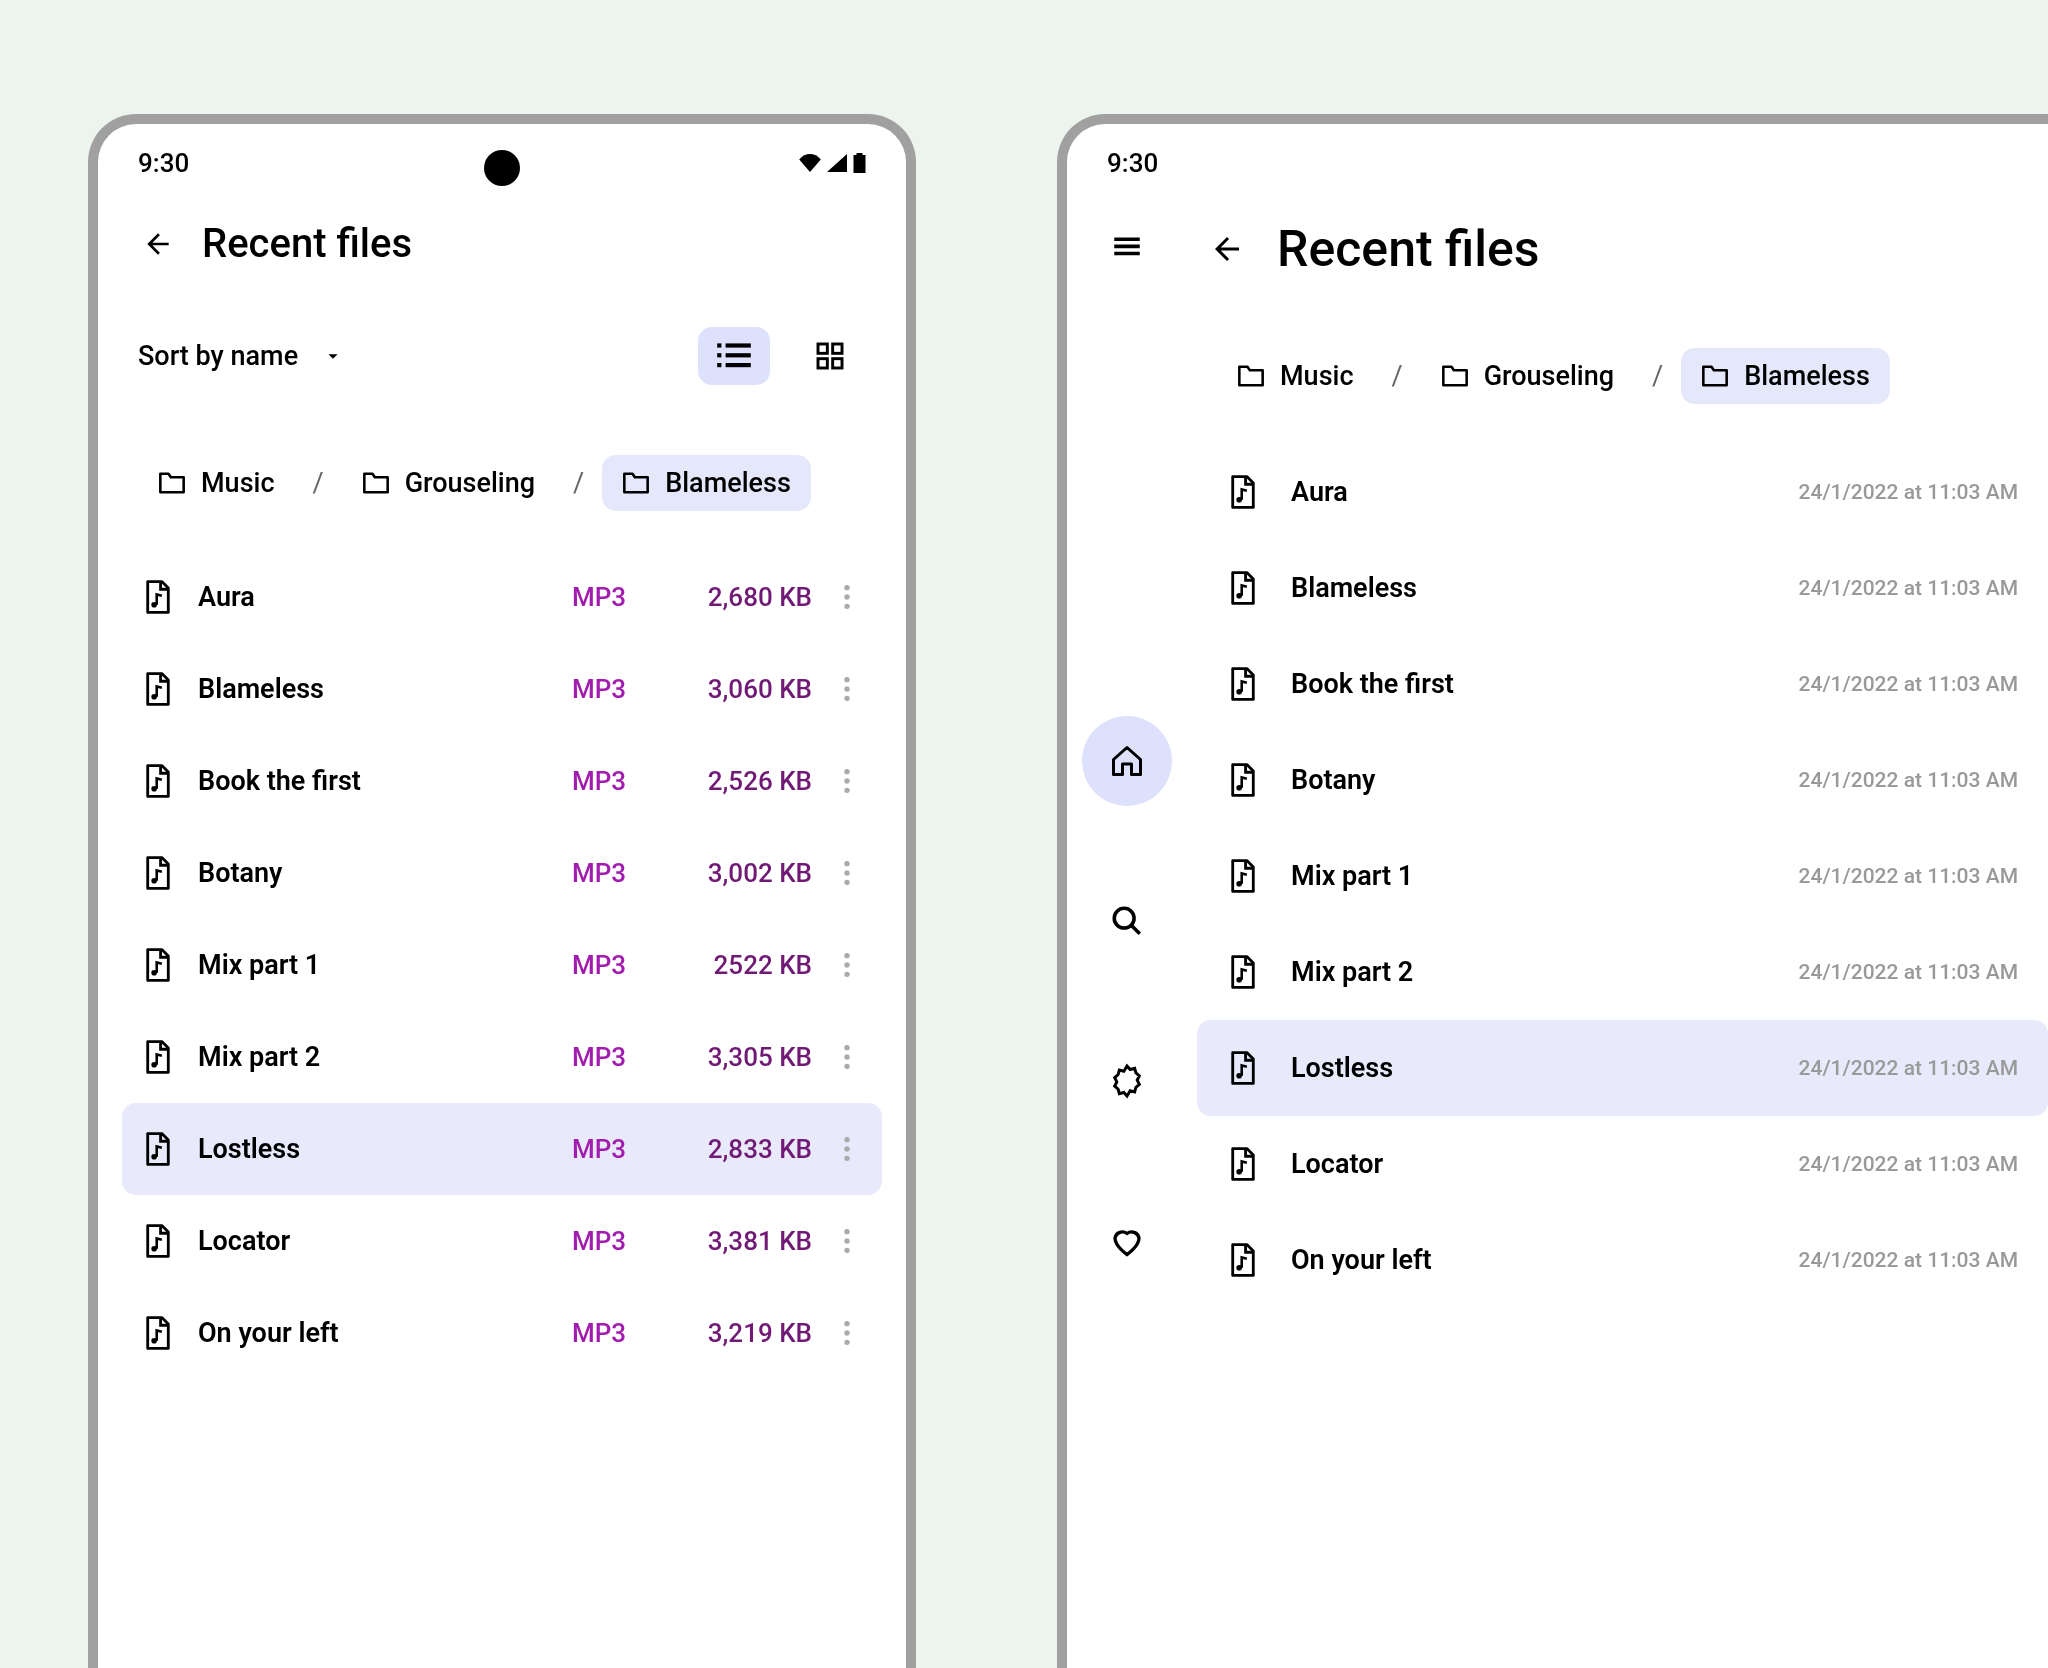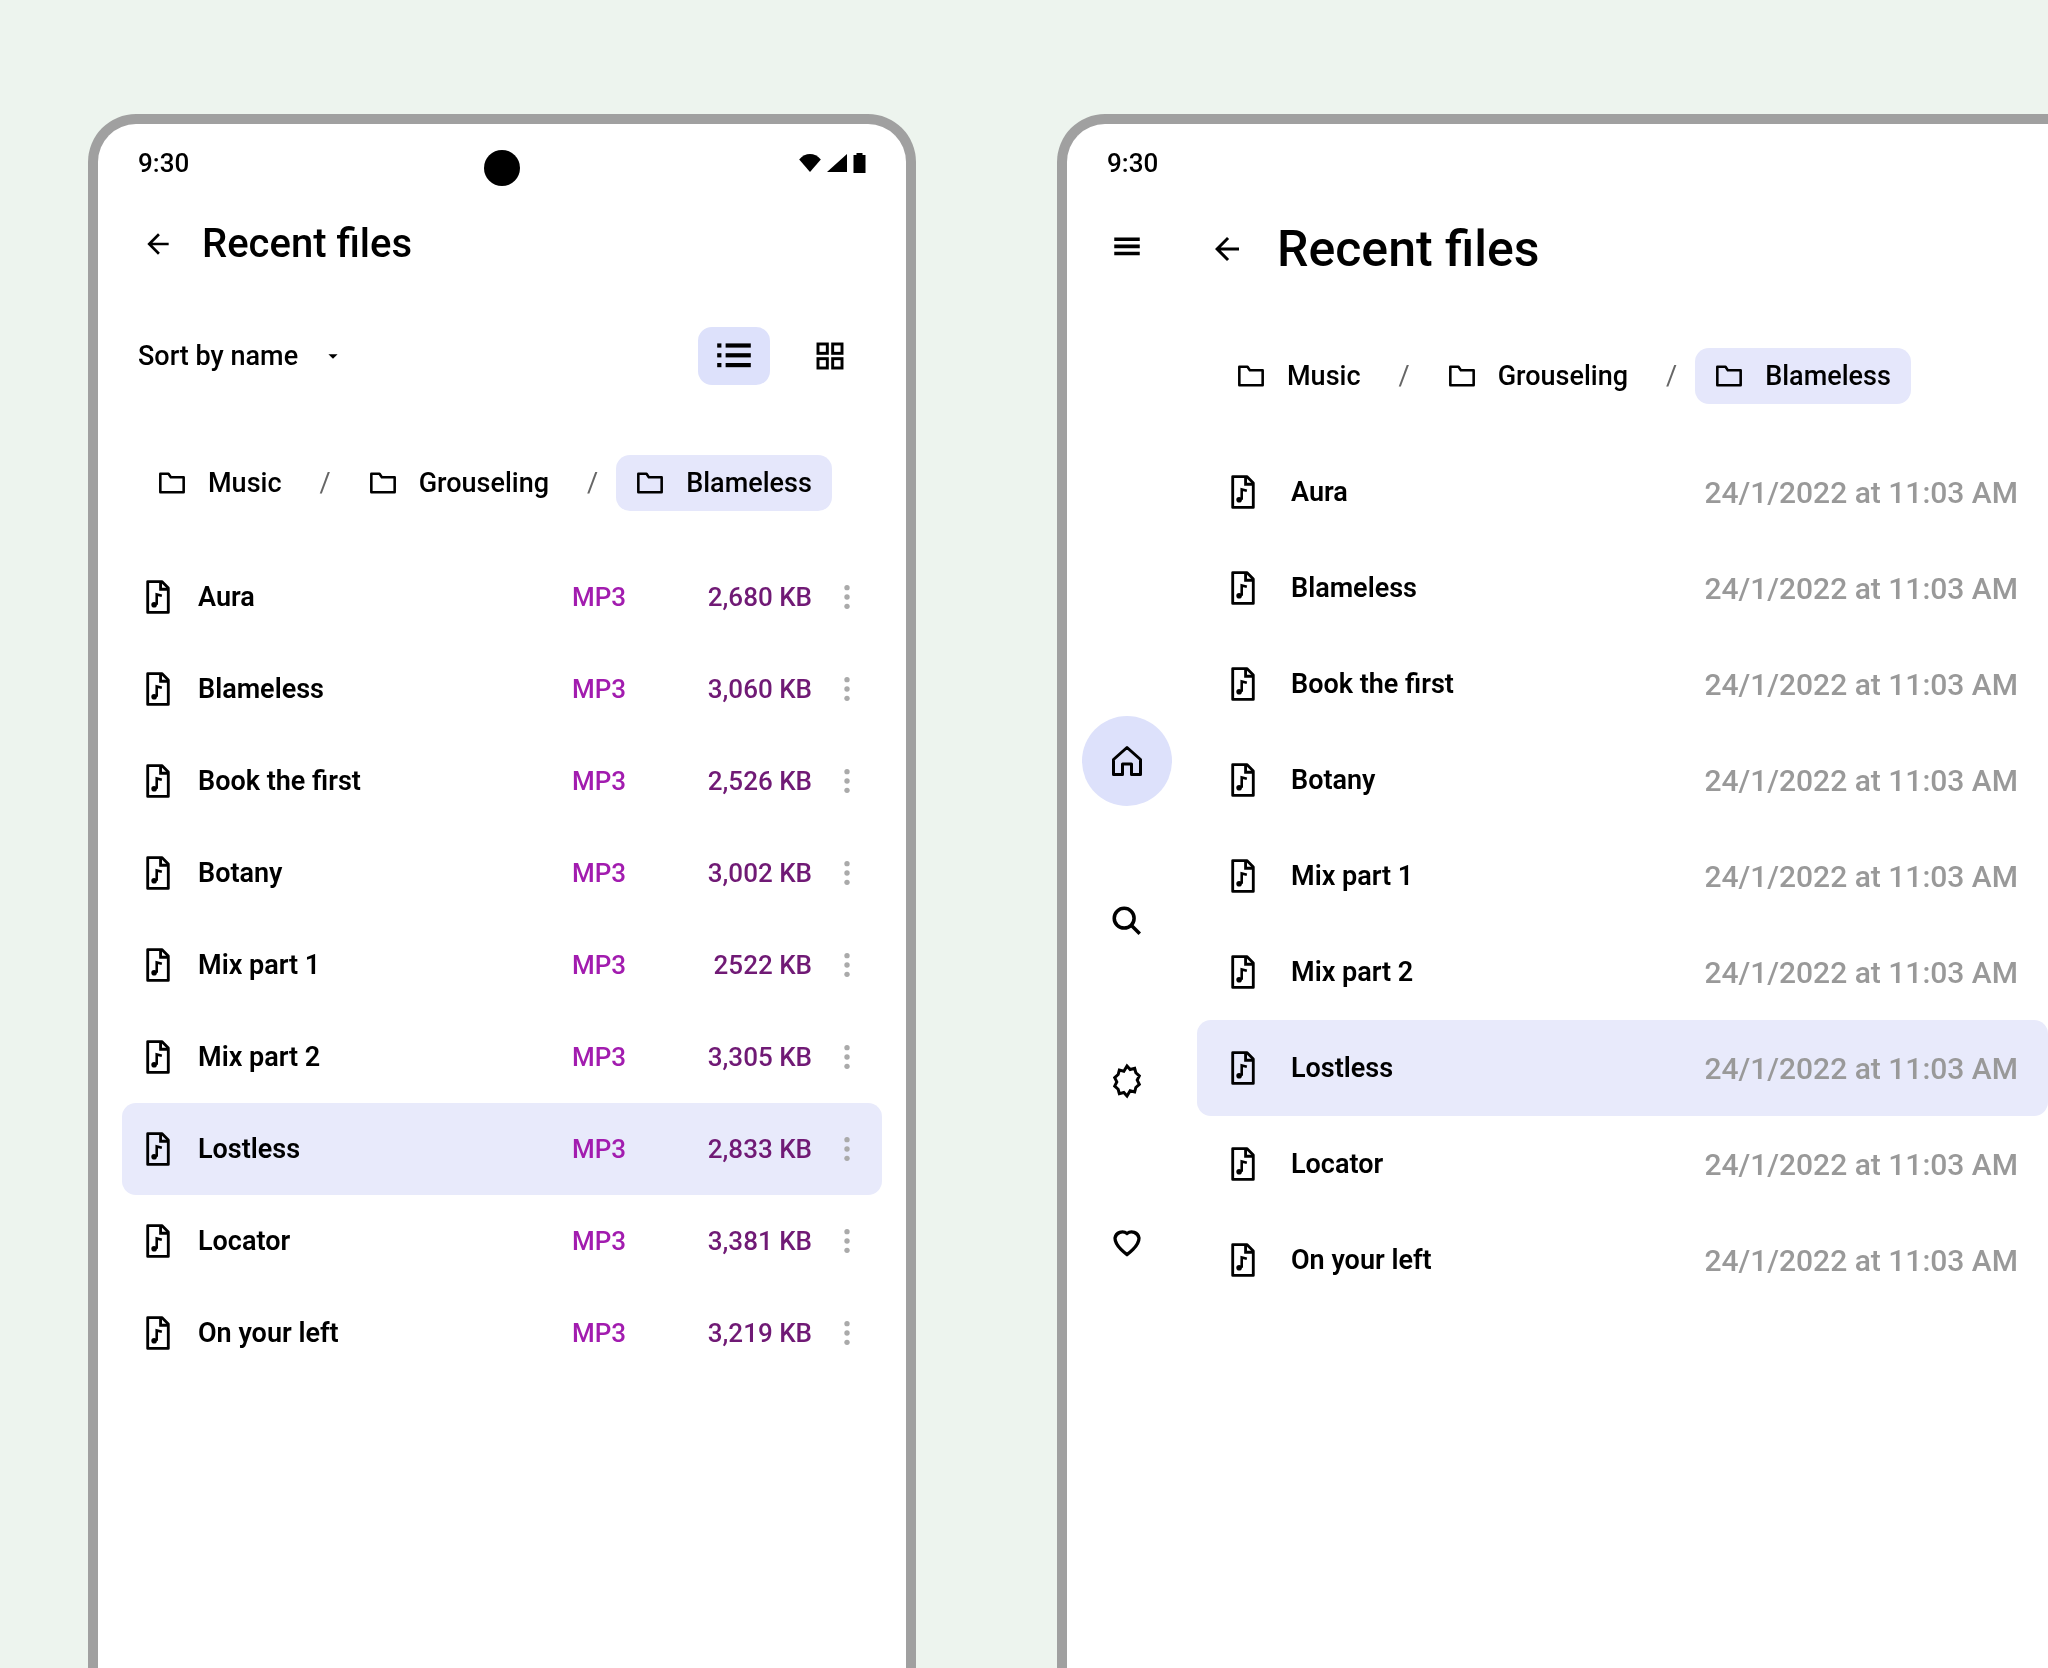--- a/index.html
+++ b/index.html
@@ -104,21 +104,21 @@
 .breadcrumb {
   display: flex;
   align-items: center;
   gap: 10px;
   padding: 40px 40px 30px;
   font-size: 27px;
 }
 .crumb {
   display: flex;
   align-items: center;
-  gap: 22px;
+  gap: 15px;
   padding: 12px 20px;
   border-radius: 14px;
   cursor: pointer;
   font-weight: 500;
 }
 .crumb.active { background: #e5e7fb; }
 .crumb-sep { color: #666; padding: 0 8px; }
 .file-list { padding: 10px 24px 0; }
 .file-row {
   display: flex;
@@ -149,21 +149,21 @@
   text-align: right;
   font-weight: 500;
 }
 .file-more {
   width: 30px;
   display: flex;
   justify-content: center;
   cursor: pointer;
 }
 .file-date {
-  font-size: 30px;
+  font-size: 21px;
   color: #999;
   font-weight: 500;
   white-space: nowrap;
 }
 
 
 .tablet-body { display: flex; height: calc(100% - 70px); }
 .nav-rail {
   width: 120px;
   display: flex;

